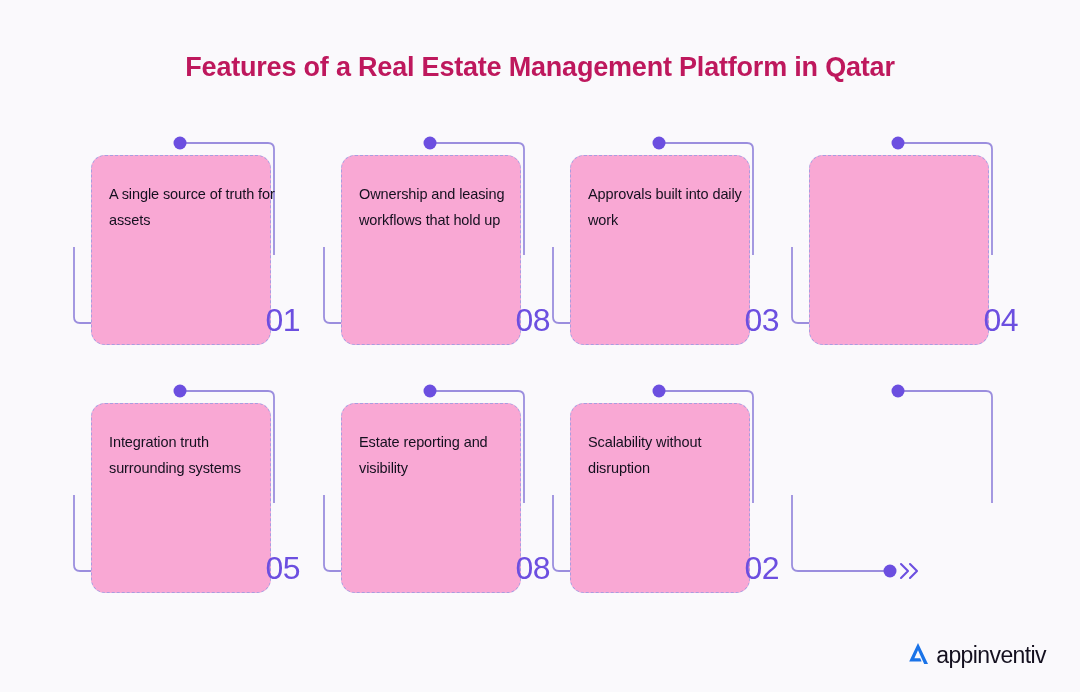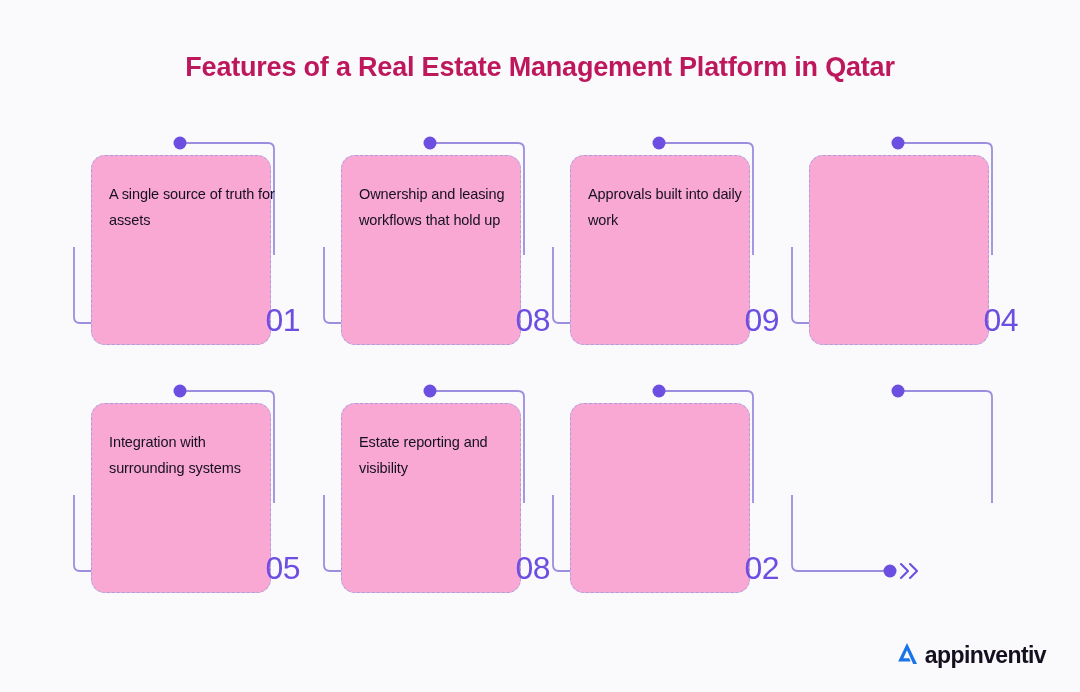--- a/index.html
+++ b/index.html
@@ -103,21 +103,21 @@
     bottom: 20px;
     display: flex;
     align-items: center;
     gap: 3px;
   }
   .logo-mark { display: block; }
   .logo-text {
     font-size: 23px;
     color: #14101f;
     letter-spacing: -0.6px;
-    font-weight: bold;
+    font-weight: normal;
   }
 </style>
 </head>
 <body>
 
 <h1 class="page-title">Features of a Real Estate Management Platform in Qatar</h1>
 
 <div class="grid">
 
   <div class="row">
@@ -150,21 +150,21 @@
     <div class="cell c2">
         <svg class="connector" viewBox="0 0 240 248">
           <path d="M 110 6 L 198 6 Q 204 6 204 12 L 204 118" fill="none" stroke="#9b8ede" stroke-width="1.8"></path>
           <circle cx="110" cy="6" r="6.5" fill="#6c4fe0"></circle>
           <path d="M 4 110 L 4 180 Q 4 186 10 186 L 96 186" fill="none" stroke="#9b8ede" stroke-width="1.8"></path>
           <circle cx="102" cy="186" r="6.5" fill="#6c4fe0"></circle>
           <path d="M 113 179 L 120 186 L 113 193 M 122 179 L 129 186 L 122 193" fill="none" stroke="#6c4fe0" stroke-width="2.1" stroke-linecap="round" stroke-linejoin="round"></path>
         </svg>
         <div class="card">
           <div class="card-text">Approvals built into daily work</div>
-          <div class="card-number">09</div>
+          <div class="card-number">03</div>
         </div>
       </div>
     <div class="cell c3">
         <svg class="connector" viewBox="0 0 240 248">
           <path d="M 110 6 L 198 6 Q 204 6 204 12 L 204 118" fill="none" stroke="#9b8ede" stroke-width="1.8"></path>
           <circle cx="110" cy="6" r="6.5" fill="#6c4fe0"></circle>
           <path d="M 4 110 L 4 180 Q 4 186 10 186 L 96 186" fill="none" stroke="#9b8ede" stroke-width="1.8"></path>
           <circle cx="102" cy="186" r="6.5" fill="#6c4fe0"></circle>
           <path d="M 113 179 L 120 186 L 113 193 M 122 179 L 129 186 L 122 193" fill="none" stroke="#6c4fe0" stroke-width="2.1" stroke-linecap="round" stroke-linejoin="round"></path>
         </svg>
@@ -177,21 +177,21 @@
   <div class="row">
     <div class="cell c0">
         <svg class="connector" viewBox="0 0 240 248">
           <path d="M 110 6 L 198 6 Q 204 6 204 12 L 204 118" fill="none" stroke="#9b8ede" stroke-width="1.8"></path>
           <circle cx="110" cy="6" r="6.5" fill="#6c4fe0"></circle>
           <path d="M 4 110 L 4 180 Q 4 186 10 186 L 96 186" fill="none" stroke="#9b8ede" stroke-width="1.8"></path>
           <circle cx="102" cy="186" r="6.5" fill="#6c4fe0"></circle>
           <path d="M 113 179 L 120 186 L 113 193 M 122 179 L 129 186 L 122 193" fill="none" stroke="#6c4fe0" stroke-width="2.1" stroke-linecap="round" stroke-linejoin="round"></path>
         </svg>
         <div class="card">
-          <div class="card-text">Integration with surrounding systems</div>
+          <div class="card-text">Integration truth surrounding systems</div>
           <div class="card-number">05</div>
         </div>
       </div>
     <div class="cell c1">
         <svg class="connector" viewBox="0 0 240 248">
           <path d="M 110 6 L 198 6 Q 204 6 204 12 L 204 118" fill="none" stroke="#9b8ede" stroke-width="1.8"></path>
           <circle cx="110" cy="6" r="6.5" fill="#6c4fe0"></circle>
           <path d="M 4 110 L 4 180 Q 4 186 10 186 L 96 186" fill="none" stroke="#9b8ede" stroke-width="1.8"></path>
           <circle cx="102" cy="186" r="6.5" fill="#6c4fe0"></circle>
           <path d="M 113 179 L 120 186 L 113 193 M 122 179 L 129 186 L 122 193" fill="none" stroke="#6c4fe0" stroke-width="2.1" stroke-linecap="round" stroke-linejoin="round"></path>
@@ -203,20 +203,21 @@
       </div>
     <div class="cell c2">
         <svg class="connector" viewBox="0 0 240 248">
           <path d="M 110 6 L 198 6 Q 204 6 204 12 L 204 118" fill="none" stroke="#9b8ede" stroke-width="1.8"></path>
           <circle cx="110" cy="6" r="6.5" fill="#6c4fe0"></circle>
           <path d="M 4 110 L 4 180 Q 4 186 10 186 L 96 186" fill="none" stroke="#9b8ede" stroke-width="1.8"></path>
           <circle cx="102" cy="186" r="6.5" fill="#6c4fe0"></circle>
           <path d="M 113 179 L 120 186 L 113 193 M 122 179 L 129 186 L 122 193" fill="none" stroke="#6c4fe0" stroke-width="2.1" stroke-linecap="round" stroke-linejoin="round"></path>
         </svg>
         <div class="card">
+          <div class="card-text">Scalability without disruption</div>
           <div class="card-number">02</div>
         </div>
       </div>
     <div class="cell c3">
         <svg class="connector" viewBox="0 0 240 248">
           <path d="M 110 6 L 198 6 Q 204 6 204 12 L 204 118" fill="none" stroke="#9b8ede" stroke-width="1.8"></path>
           <circle cx="110" cy="6" r="6.5" fill="#6c4fe0"></circle>
           <path d="M 4 110 L 4 180 Q 4 186 10 186 L 96 186" fill="none" stroke="#9b8ede" stroke-width="1.8"></path>
           <circle cx="102" cy="186" r="6.5" fill="#6c4fe0"></circle>
           <path d="M 113 179 L 120 186 L 113 193 M 122 179 L 129 186 L 122 193" fill="none" stroke="#6c4fe0" stroke-width="2.1" stroke-linecap="round" stroke-linejoin="round"></path>

